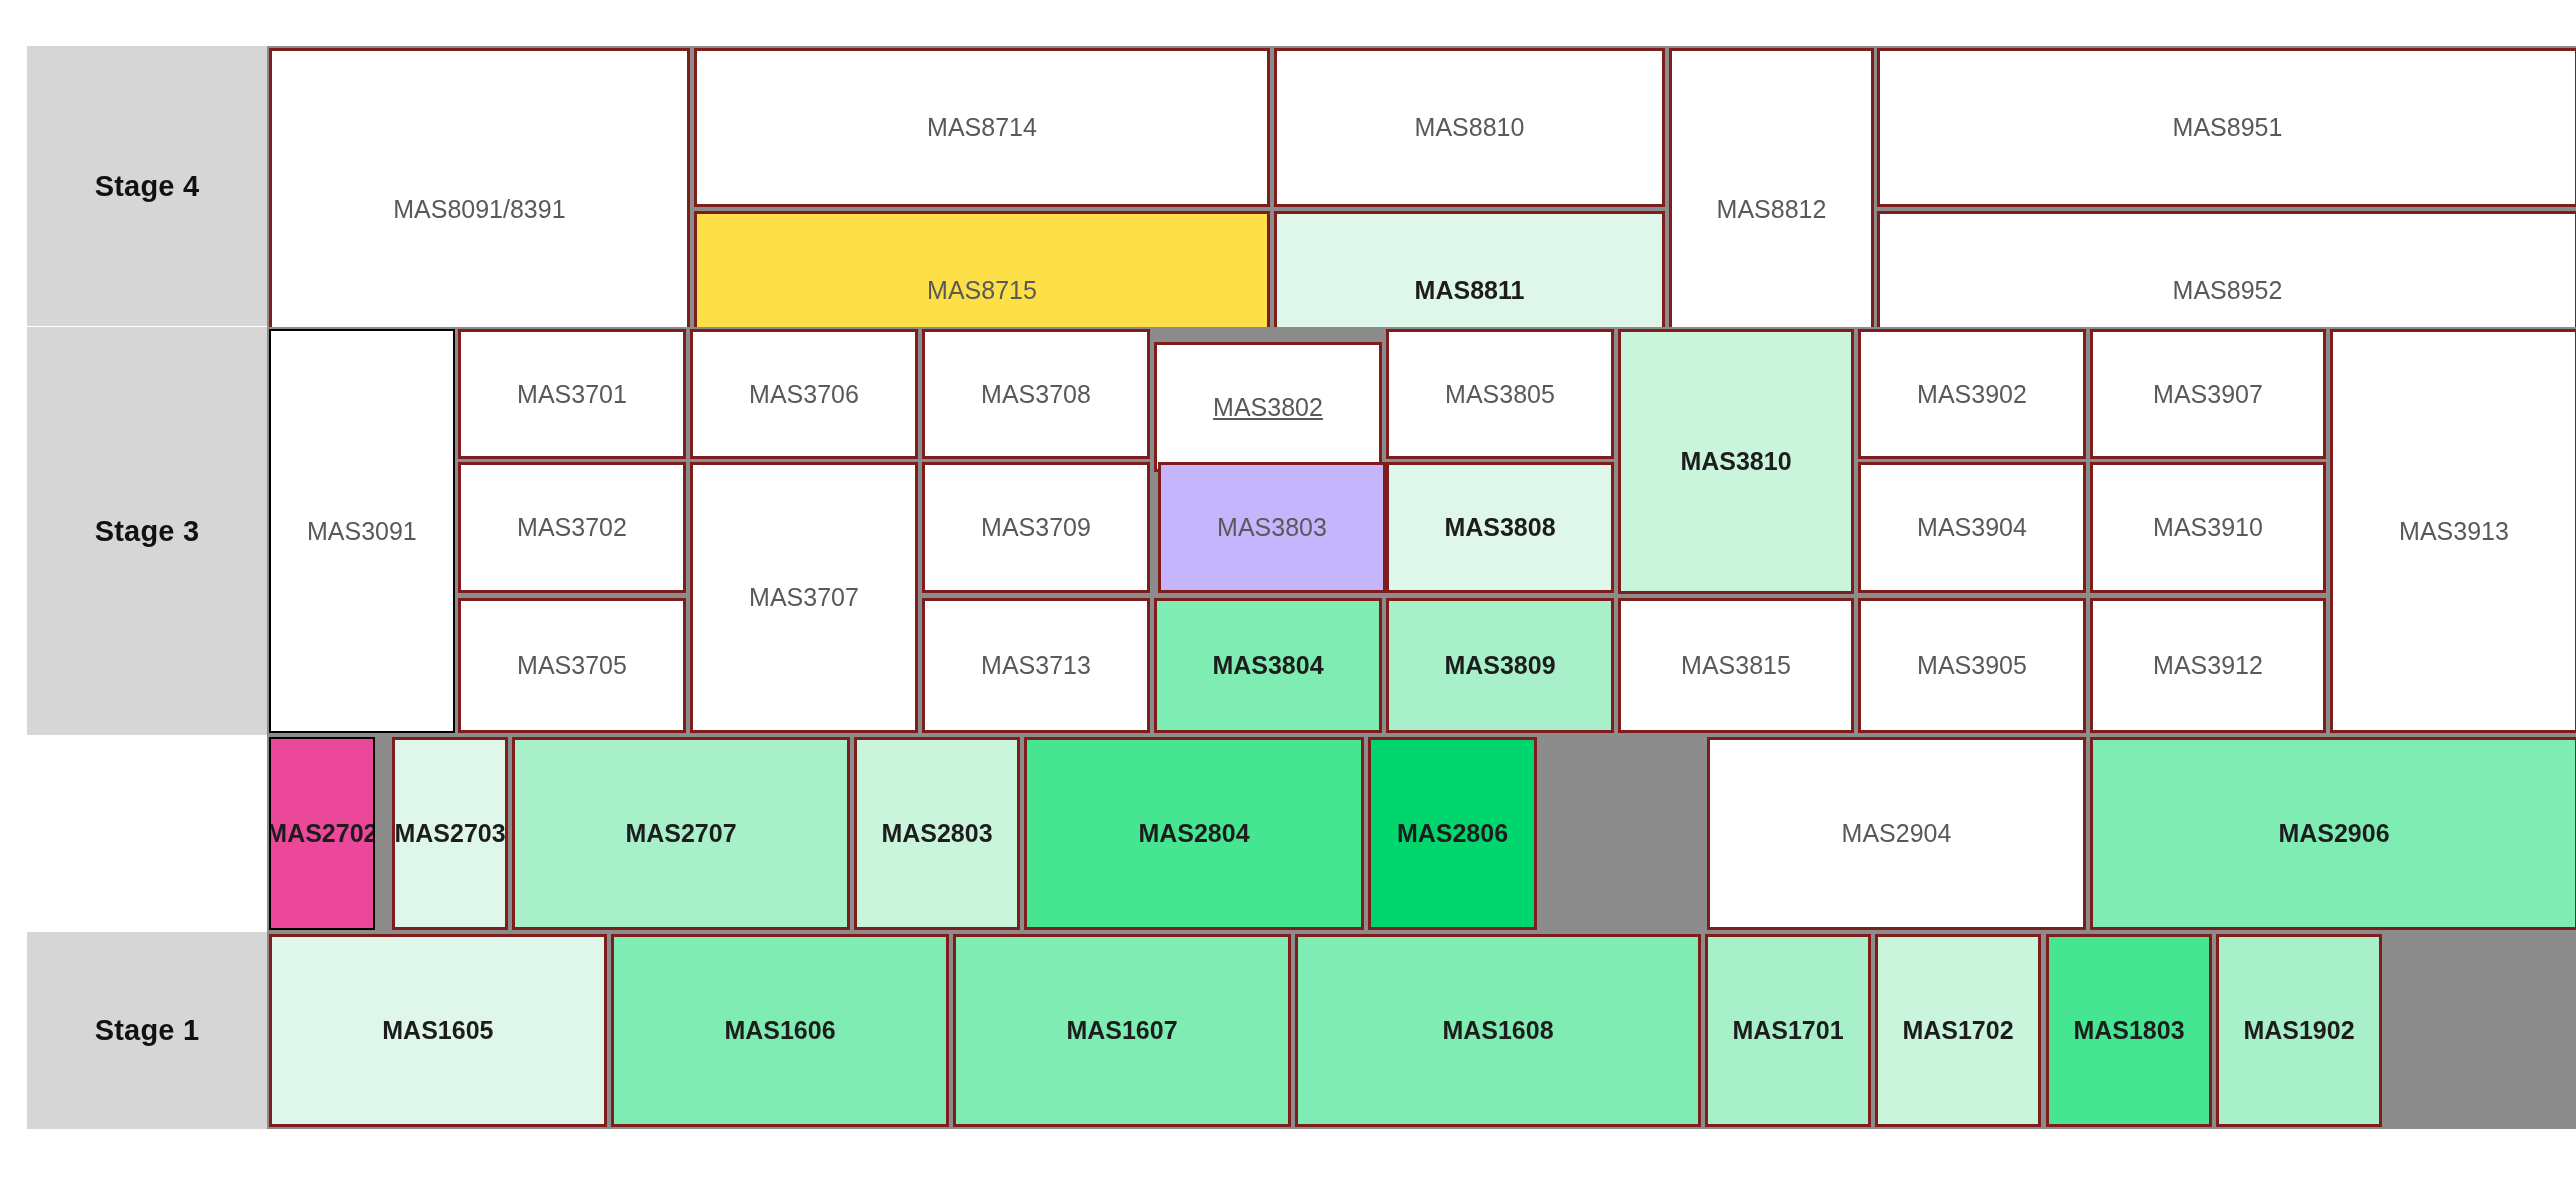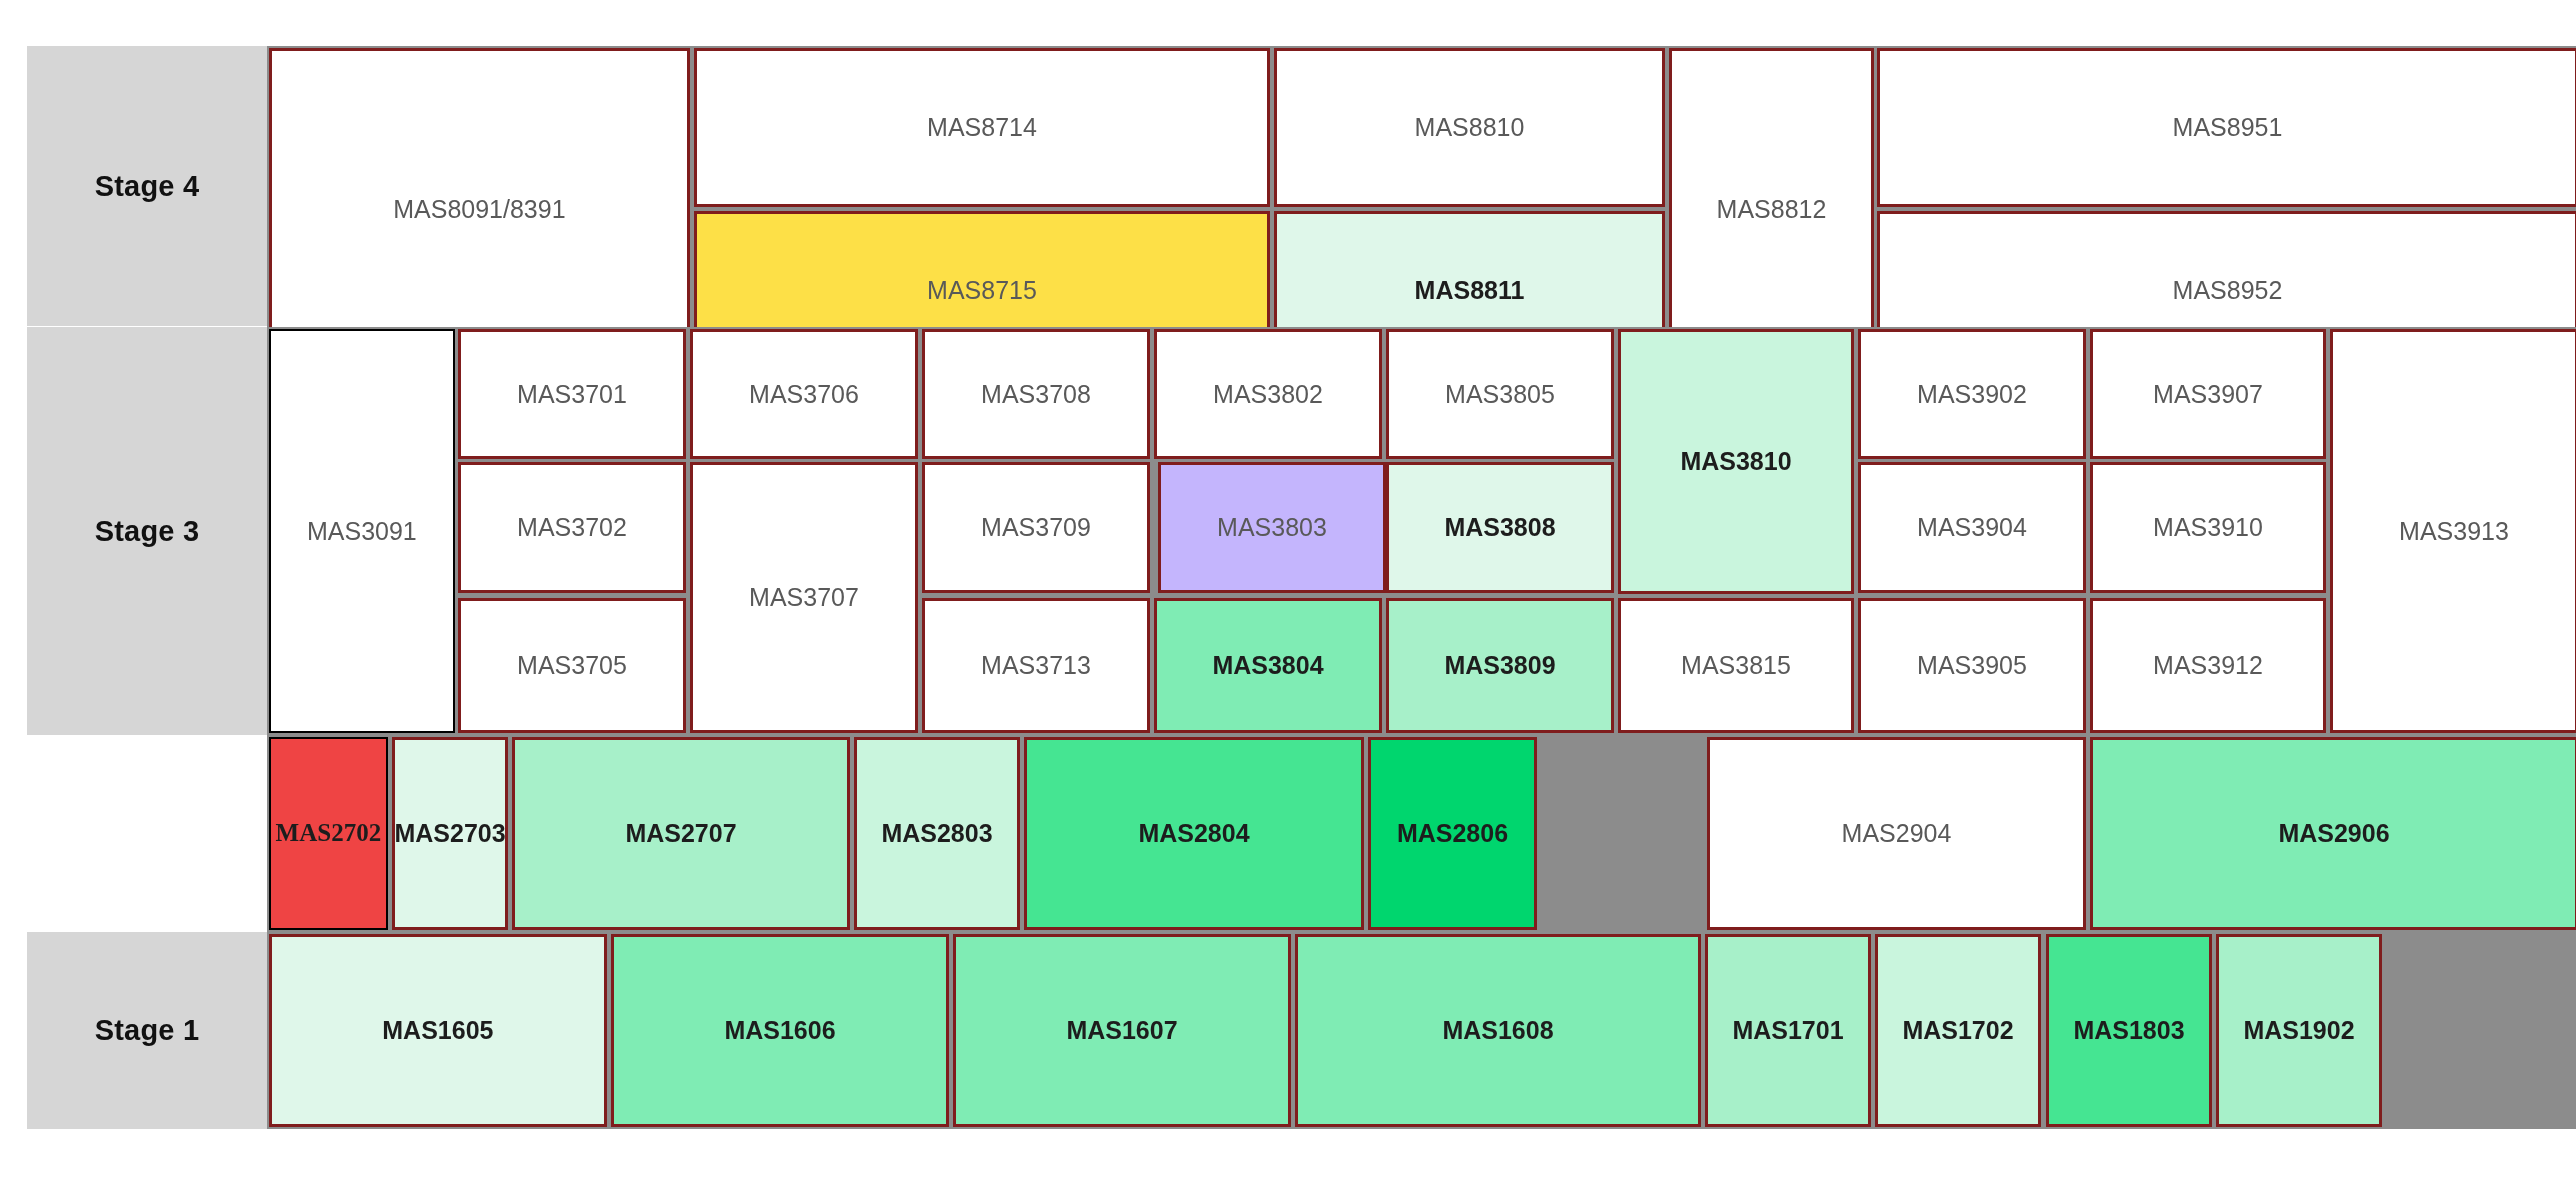--- a/index.html
+++ b/index.html
@@ -69,38 +69,38 @@
     <div class="stage-row" style="left: 267px; top: 327px; width: 2313px; height: 408px;">
       <div class="cell sel" style="left: 1.9px; top: 1.9px; width: 186px; height: 404px; background: rgb(255, 255, 255);">MAS3091</div>
       <div class="cell" style="left: 191px; top: 1.9px; width: 228px; height: 130px; background: rgb(255, 255, 255);">MAS3701</div>
       <div class="cell" style="left: 191px; top: 135px; width: 228px; height: 131px; background: rgb(255, 255, 255);">MAS3702</div>
       <div class="cell" style="left: 191px; top: 271px; width: 228px; height: 135px; background: rgb(255, 255, 255);">MAS3705</div>
       <div class="cell" style="left: 423px; top: 1.9px; width: 228px; height: 130px; background: rgb(255, 255, 255);">MAS3706</div>
       <div class="cell" style="left: 423px; top: 135px; width: 228px; height: 271px; background: rgb(255, 255, 255);">MAS3707</div>
       <div class="cell" style="left: 655px; top: 1.9px; width: 228px; height: 130px; background: rgb(255, 255, 255);">MAS3708</div>
       <div class="cell" style="left: 655px; top: 135px; width: 228px; height: 131px; background: rgb(255, 255, 255);">MAS3709</div>
       <div class="cell" style="left: 655px; top: 271px; width: 228px; height: 135px; background: rgb(255, 255, 255);">MAS3713</div>
-      <div class="cell" style="left: 887px; top: 2px; width: 228px; height: 130px; background: rgb(255, 255, 255);">MAS3802</div>
+      <div class="cell" style="left: 887px; top: 15px; width: 228px; height: 130px; background: rgb(255, 255, 255); text-decoration: underline;">MAS3802</div>
       <div class="cell" style="left: 891px; top: 135px; width: 228px; height: 131px; background: #c4b5fd;">MAS3803</div>
       <div class="cell filled" style="left: 887px; top: 271px; width: 228px; height: 135px; background: rgb(127, 236, 180);">MAS3804</div>
       <div class="cell" style="left: 1119px; top: 1.9px; width: 228px; height: 130px; background: rgb(255, 255, 255);">MAS3805</div>
       <div class="cell filled" style="left: 1119px; top: 135px; width: 228px; height: 131px; background: rgb(223, 247, 234);">MAS3808</div>
       <div class="cell filled" style="left: 1119px; top: 271px; width: 228px; height: 135px; background: rgb(167, 240, 201);">MAS3809</div>
       <div class="cell filled" style="left: 1351px; top: 1.9px; width: 236px; height: 265px; background: rgb(201, 245, 221);">MAS3810</div>
       <div class="cell" style="left: 1351px; top: 271px; width: 236px; height: 135px; background: rgb(255, 255, 255);">MAS3815</div>
       <div class="cell" style="left: 1591px; top: 1.9px; width: 228px; height: 130px; background: rgb(255, 255, 255);">MAS3902</div>
       <div class="cell" style="left: 1591px; top: 135px; width: 228px; height: 131px; background: rgb(255, 255, 255);">MAS3904</div>
       <div class="cell" style="left: 1591px; top: 271px; width: 228px; height: 135px; background: rgb(255, 255, 255);">MAS3905</div>
       <div class="cell" style="left: 1823px; top: 1.9px; width: 236px; height: 130px; background: rgb(255, 255, 255);">MAS3907</div>
       <div class="cell" style="left: 1823px; top: 135px; width: 236px; height: 131px; background: rgb(255, 255, 255);">MAS3910</div>
       <div class="cell" style="left: 1823px; top: 271px; width: 236px; height: 135px; background: rgb(255, 255, 255);">MAS3912</div>
       <div class="cell" style="left: 2063px; top: 1.9px; width: 248px; height: 404px; background: rgb(255, 255, 255);">MAS3913</div>
     </div>
     <div class="stage-row" style="left: 267px; top: 735px; width: 2313px; height: 197px;">
-      <div class="cell filled sel" style="left: 1.9px; top: 1.9px; width: 119px; height: 193px; background: #ef4444; font-family: Liberation Serif, serif;">MAS2702</div>
+      <div class="cell filled sel" style="left: 1.9px; top: 1.9px; width: 106px; height: 193px; background: #ec4899;">MAS2702</div>
       <div class="cell filled" style="left: 125px; top: 1.9px; width: 116px; height: 193px; background: rgb(223, 247, 234);">MAS2703</div>
       <div class="cell filled" style="left: 245px; top: 1.9px; width: 338px; height: 193px; background: rgb(167, 240, 201);">MAS2707</div>
       <div class="cell filled" style="left: 587px; top: 1.9px; width: 166px; height: 193px; background: rgb(201, 245, 221);">MAS2803</div>
       <div class="cell filled" style="left: 757px; top: 1.9px; width: 340px; height: 193px; background: rgb(69, 229, 146);">MAS2804</div>
       <div class="cell filled" style="left: 1101px; top: 1.9px; width: 169px; height: 193px; background: rgb(0, 214, 110);">MAS2806</div>
       <div class="cell" style="left: 1440px; top: 1.9px; width: 379px; height: 193px; background: rgb(255, 255, 255);">MAS2904</div>
       <div class="cell filled" style="left: 1823px; top: 1.9px; width: 488px; height: 193px; background: rgb(127, 236, 180);">MAS2906</div>
     </div>
     <div class="stage-row" style="left: 267px; top: 932px; width: 2313px; height: 197px;">
       <div class="cell filled" style="left: 1.9px; top: 1.9px; width: 338px; height: 193px; background: rgb(223, 247, 234);">MAS1605</div>

